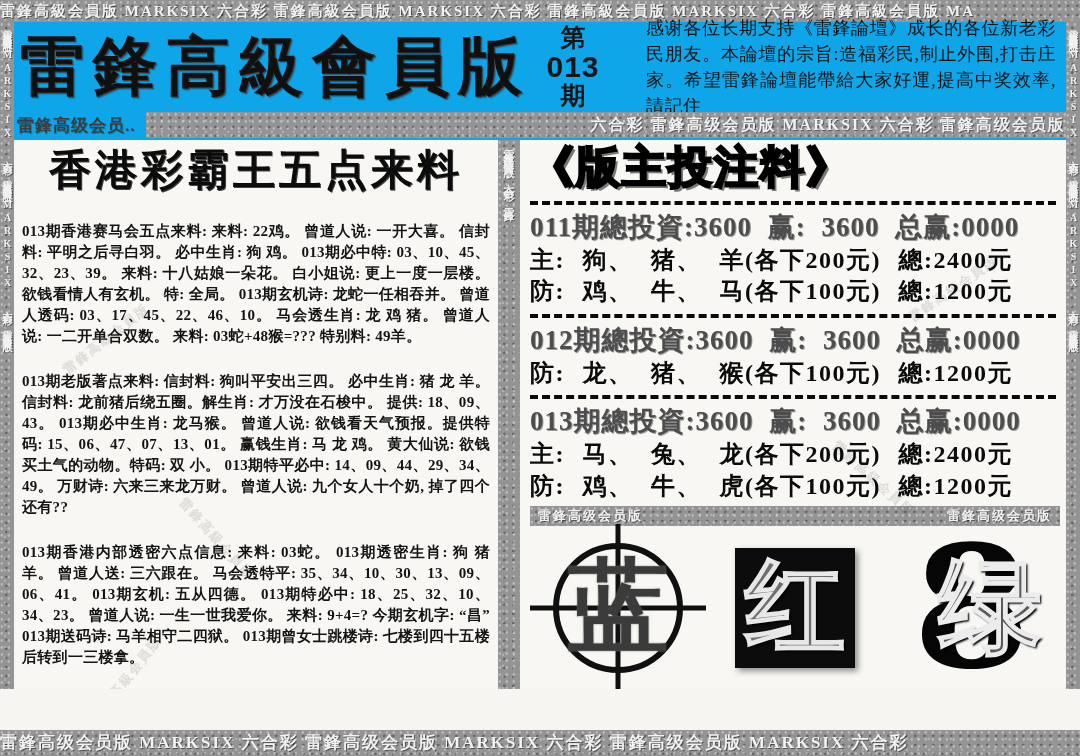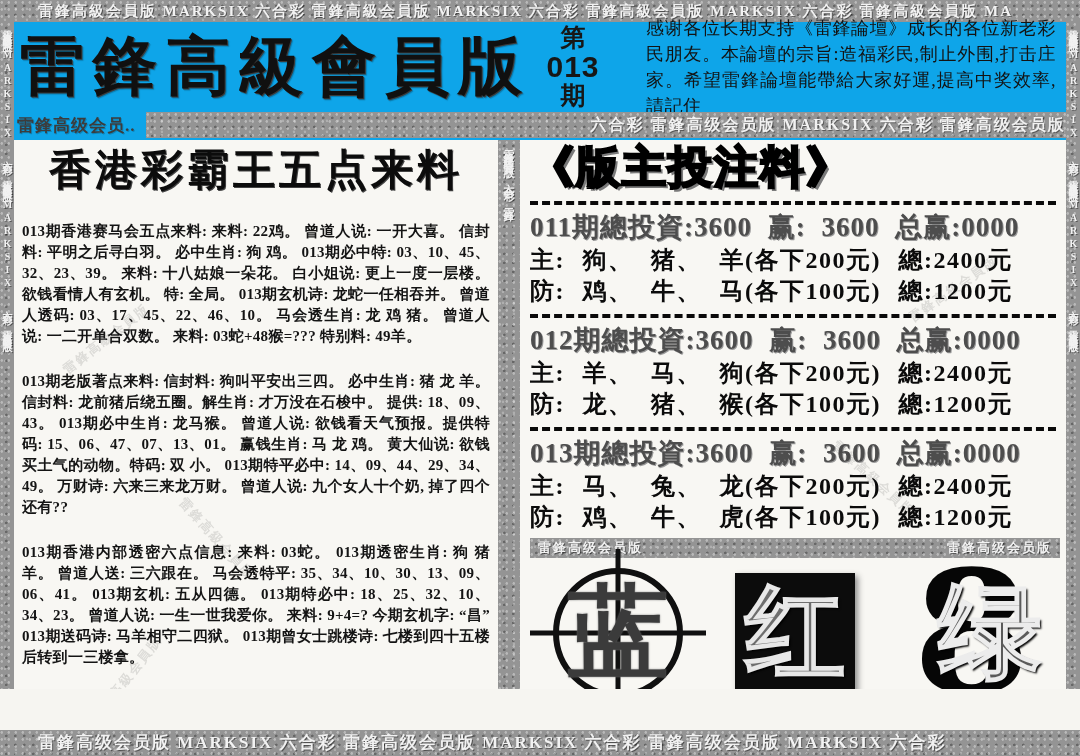--- a/index.html
+++ b/index.html
@@ -15,21 +15,21 @@
     background-image:
       radial-gradient(circle at 25% 35%, rgba(255,255,255,.35) 1px, transparent 1.6px),
       radial-gradient(circle at 70% 65%, rgba(0,0,0,.30) 1px, transparent 1.6px),
       radial-gradient(circle at 45% 80%, rgba(255,255,255,.25) 1px, transparent 1.6px);
     background-size:7px 7px, 9px 9px, 11px 11px;
     color:#f2f2f2;
   }
   .border-top, .border-bottom {
     height:22px; width:100%; overflow:hidden; white-space:nowrap;
     font-weight:bold; font-size:15px; line-height:22px; letter-spacing:2px;
-    text-shadow:1px 1px 0 rgba(0,0,0,.45); flex:none;padding-left:38px;
+    text-shadow:1px 1px 0 rgba(0,0,0,.45); flex:none;
   }
   .border-bottom { height:26px; font-size:17px; line-height:26px;margin-top:41px; }
   .middle-row { flex:1; display:flex; min-height:0; }
   .border-left, .border-right {
     width:14px; flex:none; overflow:hidden;
     writing-mode:vertical-rl; text-orientation:upright;
     font-size:10px; font-weight:bold; letter-spacing:2px; line-height:14px;
     text-shadow:1px 1px 0 rgba(0,0,0,.4);
   }
 
@@ -175,21 +175,20 @@
 
           <div class="bet-block">
             <div class="bet-header">011期總投資:3600 赢: 3600 总赢:0000</div>
             <div class="bet-line">主: 狗、 猪、 羊(各下200元) 總:2400元</div>
             <div class="bet-line">防: 鸡、 牛、 马(各下100元) 總:1200元</div>
           </div>
           <div class="dash-line"></div>
 
           <div class="bet-block">
             <div class="bet-header">012期總投資:3600 赢: 3600 总赢:0000</div>
-            <div class="bet-line">主: 羊、 马、 狗(各下200元) 總:2400元</div>
             <div class="bet-line">防: 龙、 猪、 猴(各下100元) 總:1200元</div>
           </div>
           <div class="dash-line"></div>
 
           <div class="bet-block">
             <div class="bet-header">013期總投資:3600 赢: 3600 总赢:0000</div>
             <div class="bet-line">主: 马、 兔、 龙(各下200元) 總:2400元</div>
             <div class="bet-line">防: 鸡、 牛、 虎(各下100元) 總:1200元</div>
           </div>
 

